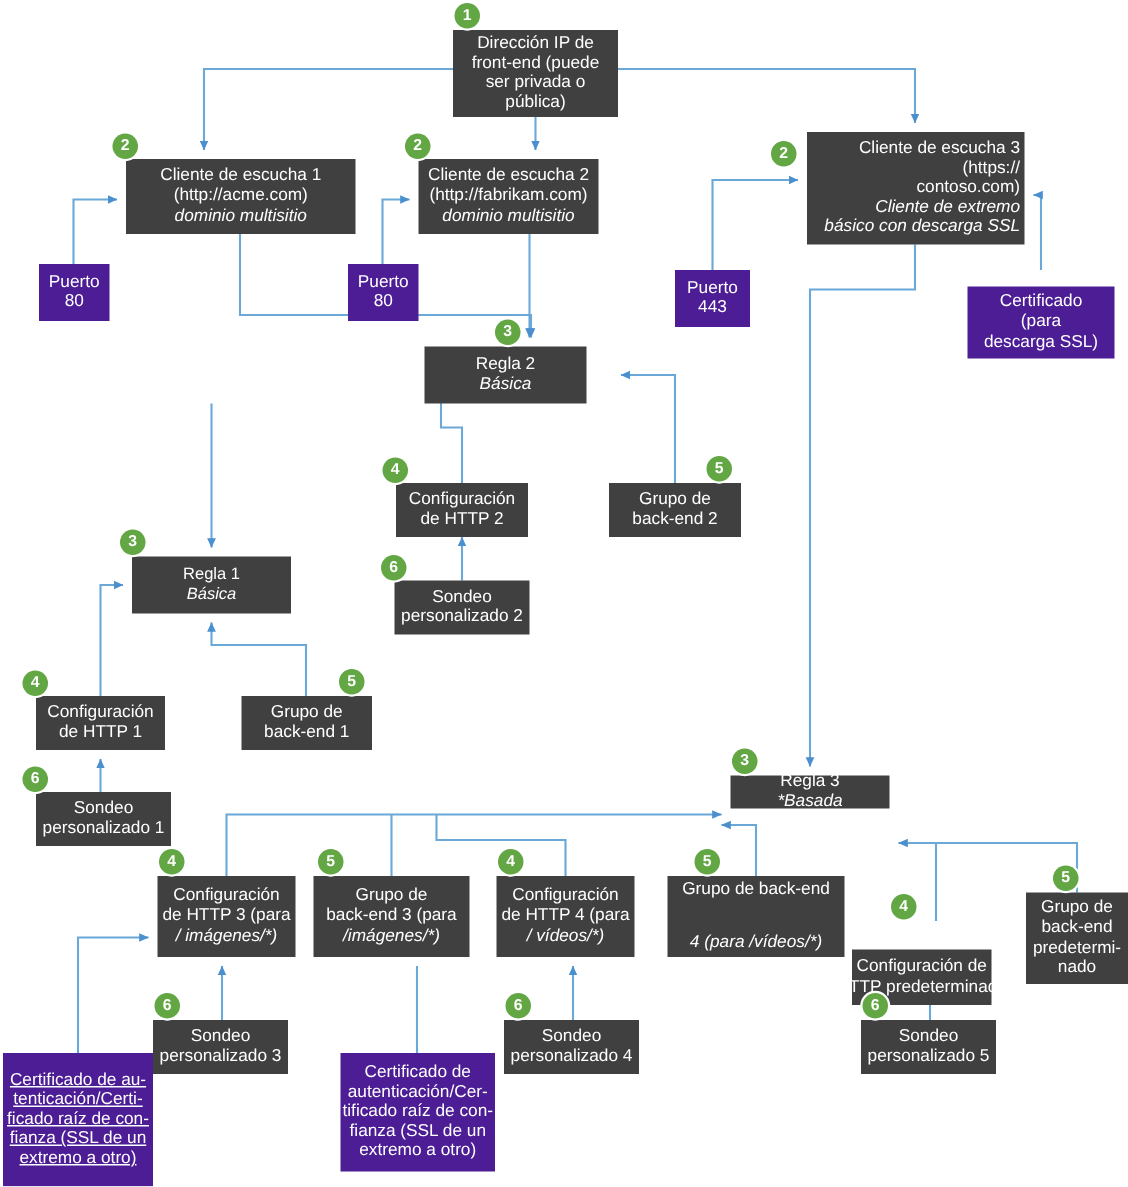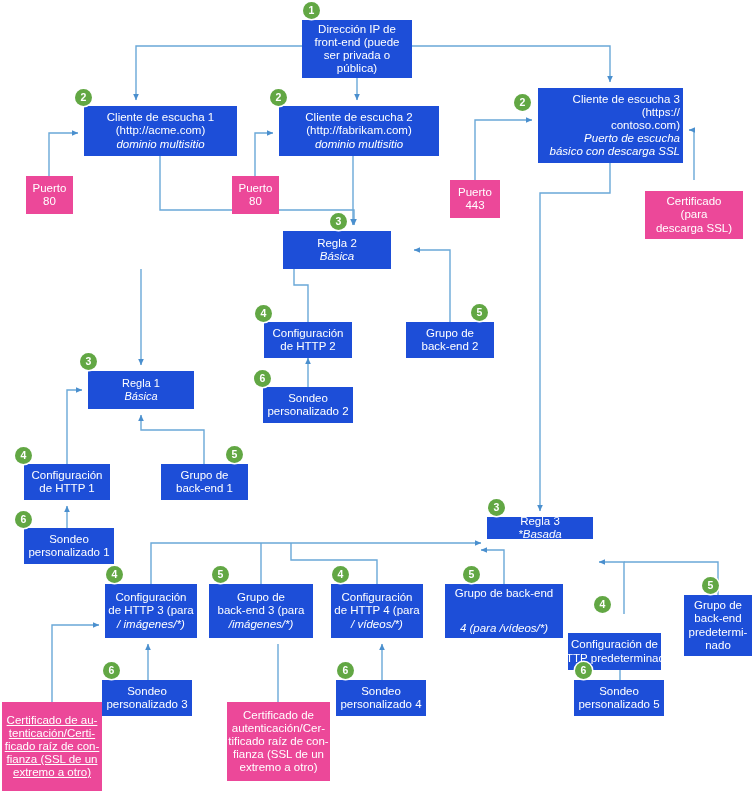--- a/index.html
+++ b/index.html
@@ -32,22 +32,22 @@
     display: flex;
     flex-direction: column;
     align-items: center;
     justify-content: center;
     text-align: center;
     color: #ffffff;
     line-height: 1.14;
     padding: 2px 3px;
     z-index: 3;
   }
-  .node.blue   { background: #1d4ed8; }
-  .node.teal   { background: #ec4899; }
+  .node.blue   { background: #404040; }
+  .node.teal   { background: #4c1d95; }
   .node .ln    { display: block; white-space: nowrap; }
   .node .it    { font-style: italic; }
   .badge {
     position: absolute;
     width: 17px;
     height: 17px;
     border-radius: 50%;
     background: #62a744;
     color: #ffffff;
     font-size: 10.5px;
@@ -114,30 +114,30 @@
         <span class="ln">Dirección IP de</span>
         <span class="ln">front-end (puede</span>
         <span class="ln">ser privada o</span>
         <span class="ln">pública)</span>
       </div>
       <div class="node blue" style="left: 84px; top: 106px; width: 153px; height: 50px; font-size: 11.5px;">
         <span class="ln">Cliente de escucha 1</span>
         <span class="ln">(http://acme.com)</span>
         <span class="ln it">dominio multisitio</span>
       </div>
-      <div class="node blue" style="left: 279px; top: 106px; width: 160px; height: 50px; font-size: 11.5px;">
+      <div class="node blue" style="left: 279px; top: 106px; width: 120px; height: 50px; font-size: 11.5px;">
         <span class="ln">Cliente de escucha 2</span>
         <span class="ln">(http://fabrikam.com)</span>
         <span class="ln it">dominio multisitio</span>
       </div>
       <div class="node blue" style="left: 538px; top: 88px; width: 145px; height: 75px; font-size: 11.5px; align-items: flex-end;">
         <span class="ln">Cliente de escucha 3</span>
         <span class="ln">(https://</span>
         <span class="ln">contoso.com)</span>
-        <span class="ln it">Puerto de escucha</span>
+        <span class="ln it">Cliente de extremo</span>
         <span class="ln it">básico con descarga SSL</span>
       </div>
       <div class="node teal" style="left: 26px; top: 176px; width: 47px; height: 38px; font-size: 11.5px;">
         <span class="ln">Puerto</span>
         <span class="ln">80</span>
       </div>
       <div class="node teal" style="left: 232px; top: 176px; width: 47px; height: 38px; font-size: 11.5px;">
         <span class="ln">Puerto</span>
         <span class="ln">80</span>
       </div>

